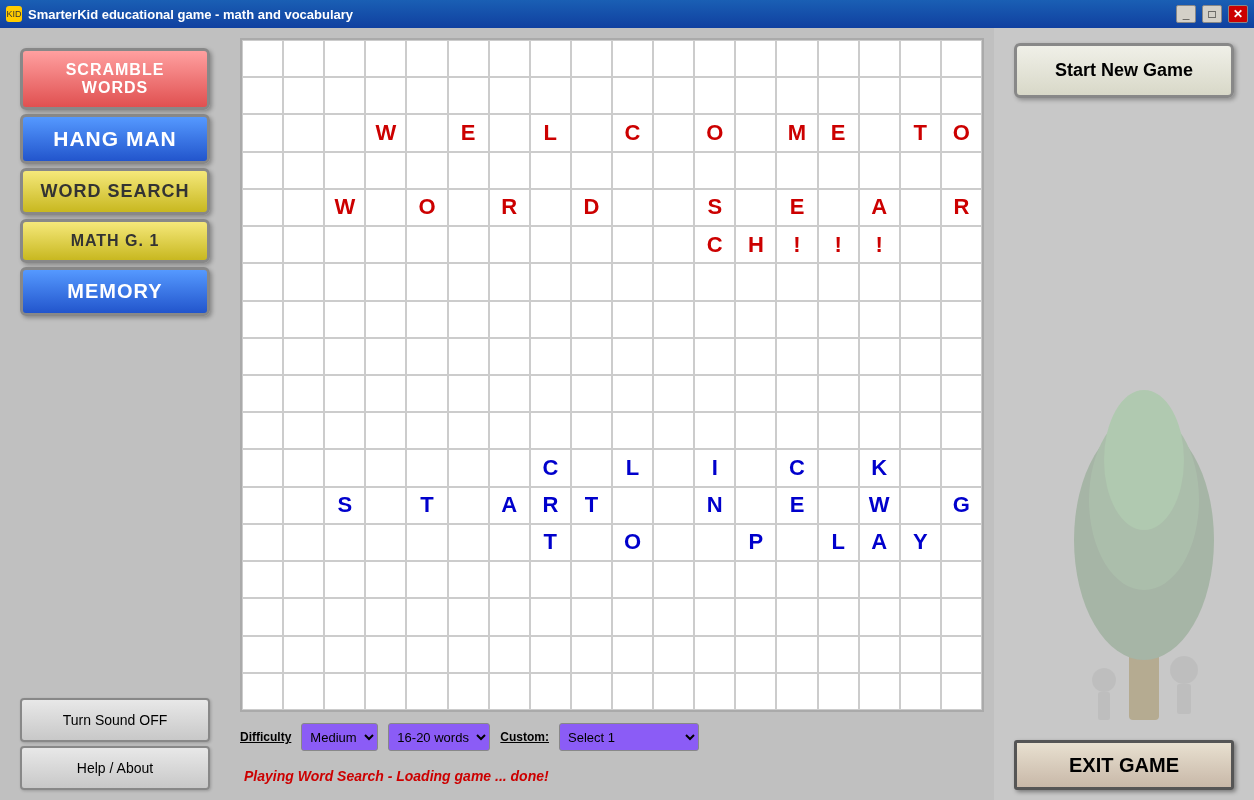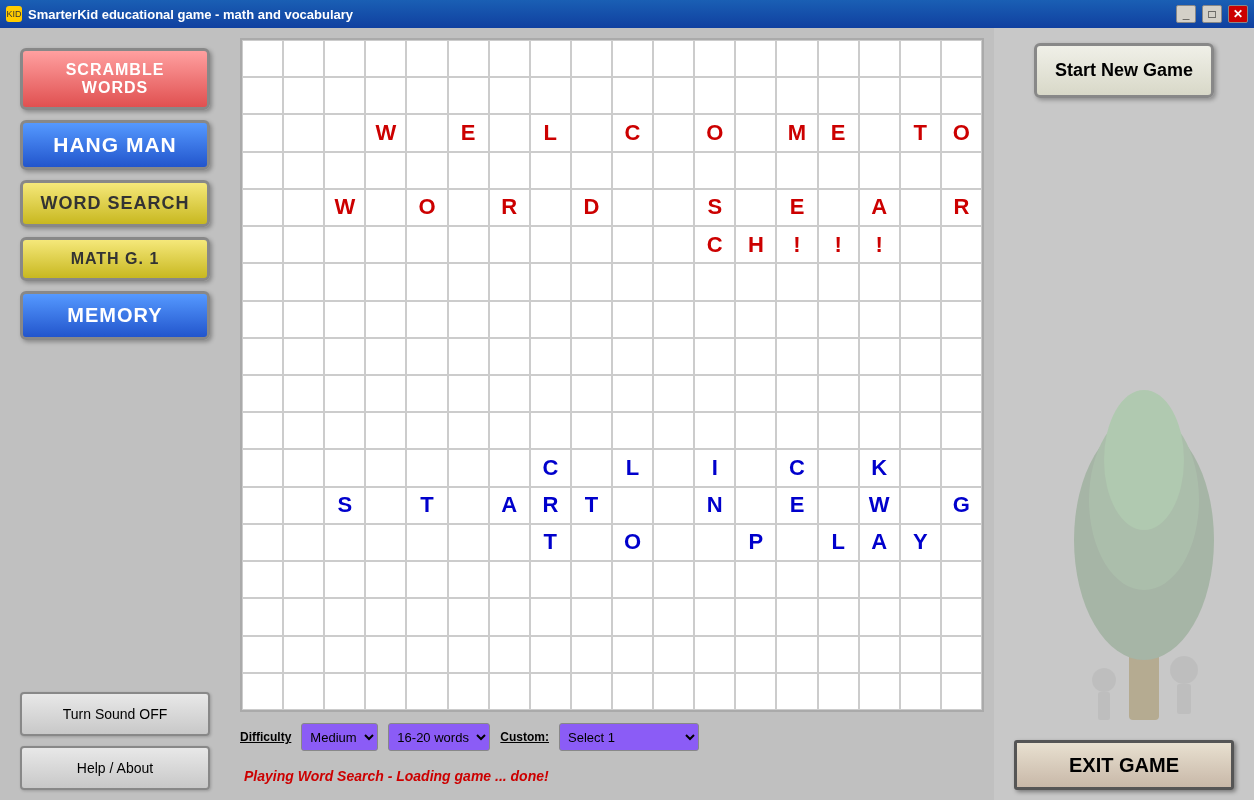--- a/index.html
+++ b/index.html
@@ -58,21 +58,21 @@
 
     
     #sidebar {
       width: 230px;
       height: 100%;
       background: #c0c0c0;
       display: flex;
       flex-direction: column;
       align-items: center;
       padding: 20px 10px 10px 10px;
-      gap: 10px;
+      gap: 4px;
       flex-shrink: 0;
     }
 
     .nav-btn {
       width: 190px;
       padding: 10px 8px;
       border: 3px solid #888;
       border-radius: 6px;
       background: linear-gradient(to bottom, #f5e87a, #d4c030);
       font-size: 18px;
@@ -197,21 +197,21 @@
       height: 100%;
       background: #c8c8c8;
       display: flex;
       flex-direction: column;
       padding: 10px;
       flex-shrink: 0;
       position: relative;
     }
 
     #start-new-game-btn {
-      width: 180px;
+      width: 220px;
       height: 55px;
       margin: 5px auto;
       border: 3px solid #888;
       border-radius: 6px;
       background: linear-gradient(to bottom, #f0f0e8, #d8d8c8);
       font-size: 18px;
       font-weight: bold;
       cursor: pointer;
       display: flex;
       align-items: center;

